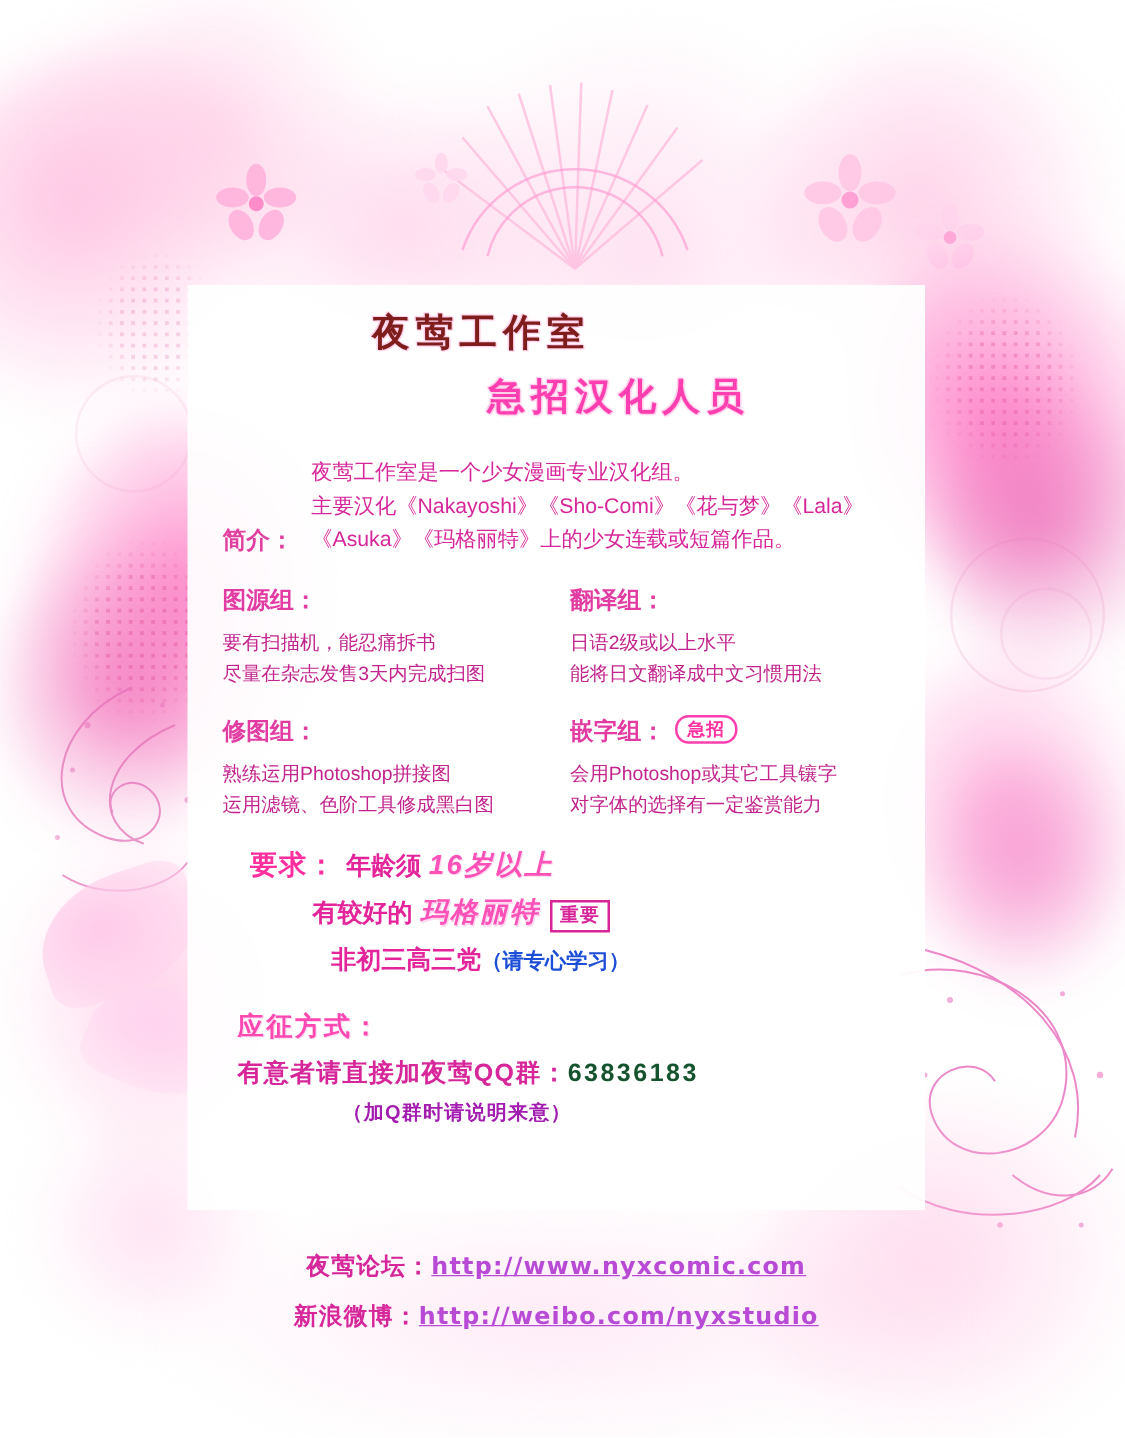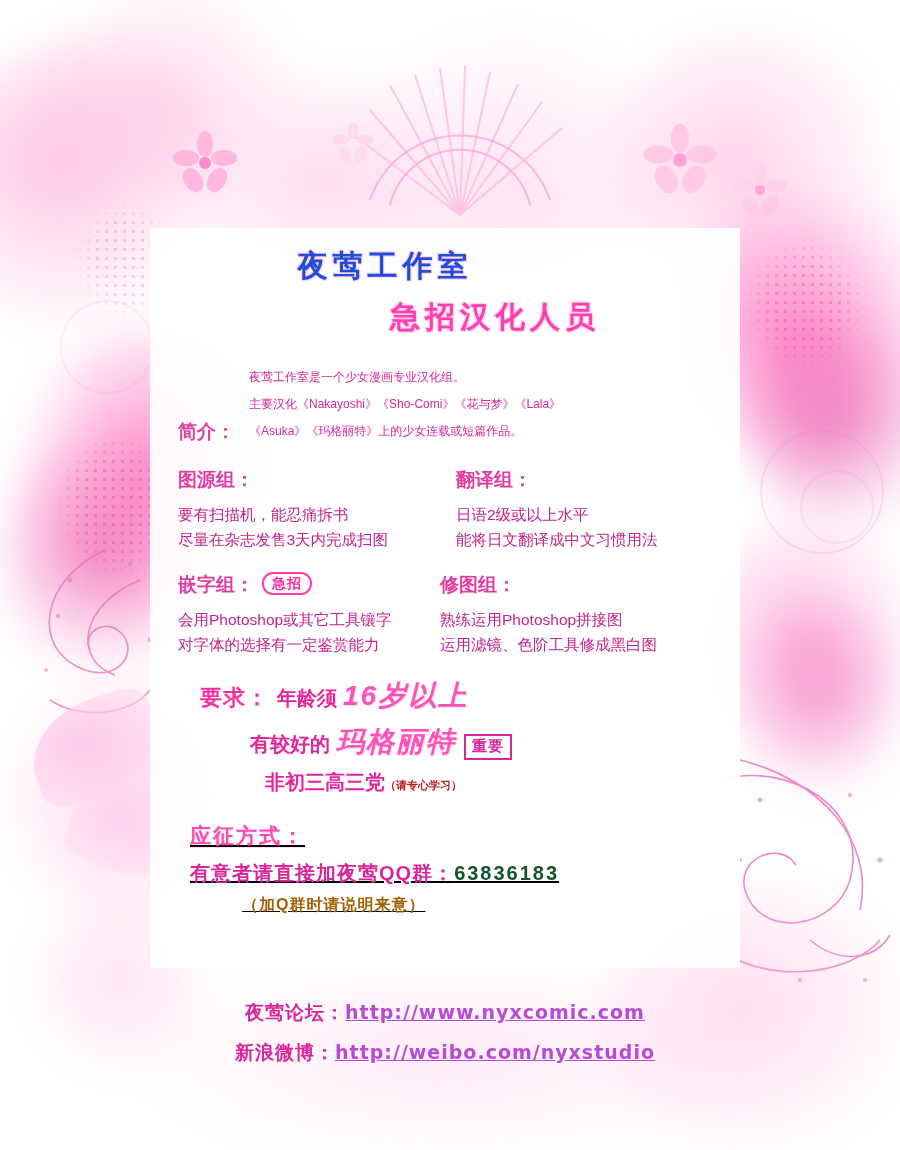--- a/index.html
+++ b/index.html
@@ -68,21 +68,21 @@
     text-align: center;
   }
   .title1, .title2 {
     font-family: "DejaVu Sans", sans-serif;
     font-weight: bold;
     letter-spacing: 5px;
     -webkit-text-stroke: 0px;
   }
   .title1 {
     font-size: 30px;
-    color: #1d4ed8;
+    color: #7f1d1d;
     text-shadow: 1px 1px 0 #ffd0ea, -1px -1px 0 #ffd0ea, 0 0 2px #ff9ad6;
     margin-left: -120px;
   }
   .title2 {
     font-size: 30px;
     color: #ff3fb0;
     text-shadow: 1px 1px 0 #ffd0ea, -1px -1px 0 #ffd0ea, 0 0 2px #ff6ec7;
     margin-top: 10px;
     margin-left: 100px;
   }
@@ -96,21 +96,21 @@
   }
   .intro-label {
     font-size: 19px;
     font-weight: bold;
     color: #e040a0;
     white-space: nowrap;
     padding-top: 1px;
   }
   .intro-lines {
     margin-left: 14px;
-    font-size: 12px;
+    font-size: 17px;
     line-height: 27px;
     color: #d6269a;
   }
   .intro-lines div:nth-child(2),
   .intro-lines div:nth-child(3) {
     margin-left: 0px;
   }
 
   
   .roles {
@@ -167,21 +167,21 @@
     color: #ff2f9f;
     letter-spacing: 1px;
   }
   .req-b {
     font-size: 20px;
     font-weight: bold;
     color: #e4249a;
     margin-left: 8px;
   }
   .req-fancy {
-    font-size: 28px;
+    font-size: 22px;
     font-weight: bold;
     color: #ff52b8;
     font-style: italic;
     letter-spacing: 2px;
     text-shadow: 1px 1px 0 #ffd9ee;
     margin-left: 6px;
   }
   .req-row2 {
     margin-left: 42px;
   }
@@ -192,29 +192,28 @@
     display: inline-block;
     border: 2px solid #d6269a;
     color: #d6269a;
     font-size: 15px;
     font-weight: bold;
     padding: 1px 6px 2px 6px;
     margin-left: 8px;
     letter-spacing: 1px;
   }
   .req-note {
-    font-size: 11px;
-    color: #b91c1c;
+    font-size: 17px;
+    color: #1d4ed8;
     font-weight: bold;
   }
 
   
   .apply {
     margin: 26px 0 0 40px;
-    text-decoration: underline;
   }
   .apply-head {
     font-size: 21px;
     font-weight: bold;
     color: #ff48b2;
     letter-spacing: 2px;
     text-shadow: 1px 1px 0 #ffdcf0;
     margin-bottom: 10px;
   }
   .apply-line {
@@ -222,23 +221,23 @@
     font-weight: bold;
     color: #d6269a;
     letter-spacing: 1px;
   }
   .apply-qq {
     color: #14532d;
     letter-spacing: 2px;
   }
   .apply-sub {
     margin-top: 8px;
-    margin-left: 52px;
+    margin-left: 84px;
     font-size: 16px;
-    color: #a16207;
+    color: #a21caf;
     font-weight: bold;
     letter-spacing: 1px;
   }
 
   
   .footer {
     position: absolute;
     left: 150px;
     top: 1000px;
     width: 590px;
@@ -430,35 +429,35 @@
         <div class="role-col right">
           <div class="role-head">
             <span>翻译组：</span>
           </div>
           <div class="role-line">日语2级或以上水平</div>
           <div class="role-line">能将日文翻译成中文习惯用法</div>
         </div>
       </div>
 
       <div class="role-row">
+        <div class="role-col">
+          <div class="role-head">
+            <span>修图组：</span>
+          </div>
+          <div class="role-line">熟练运用Photoshop拼接图</div>
+          <div class="role-line">运用滤镜、色阶工具修成黑白图</div>
+        </div>
         <div class="role-col right">
           <div class="role-head">
             <span>嵌字组：</span>
             <span class="badge">急招</span>
           </div>
           <div class="role-line">会用Photoshop或其它工具镶字</div>
           <div class="role-line">对字体的选择有一定鉴赏能力</div>
         </div>
-        <div class="role-col">
-          <div class="role-head">
-            <span>修图组：</span>
-          </div>
-          <div class="role-line">熟练运用Photoshop拼接图</div>
-          <div class="role-line">运用滤镜、色阶工具修成黑白图</div>
-        </div>
       </div>
     </div>
 
     <div class="req">
       <div class="req-row">
         <span class="req-label">要求：</span>
         <span class="req-b">年龄须</span>
         <span class="req-fancy">16岁以上</span>
       </div>
       <div class="req-row req-row2">

